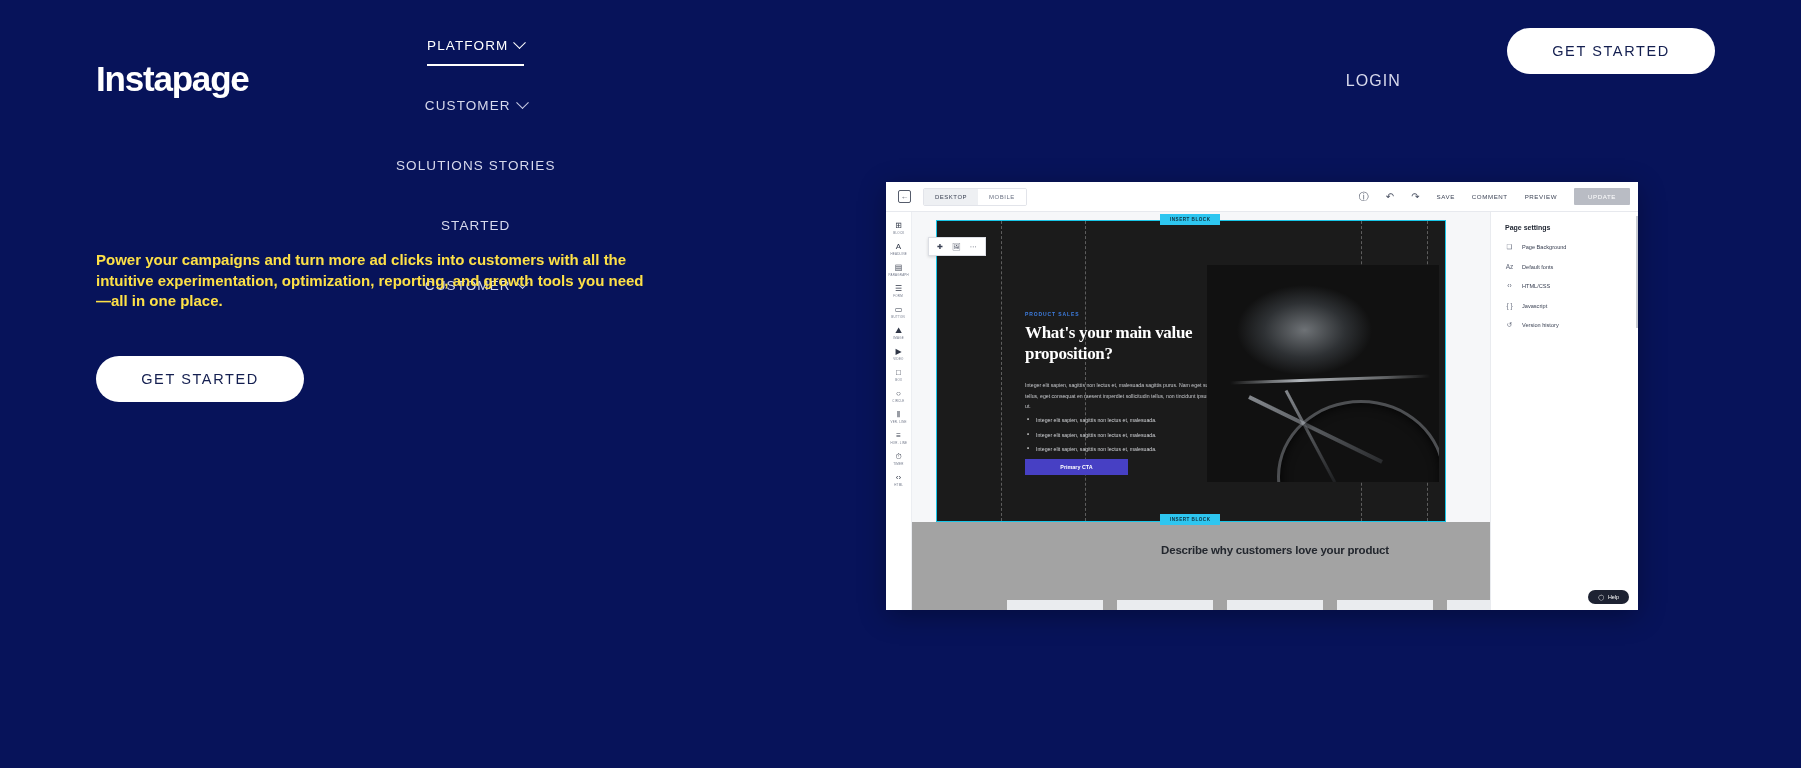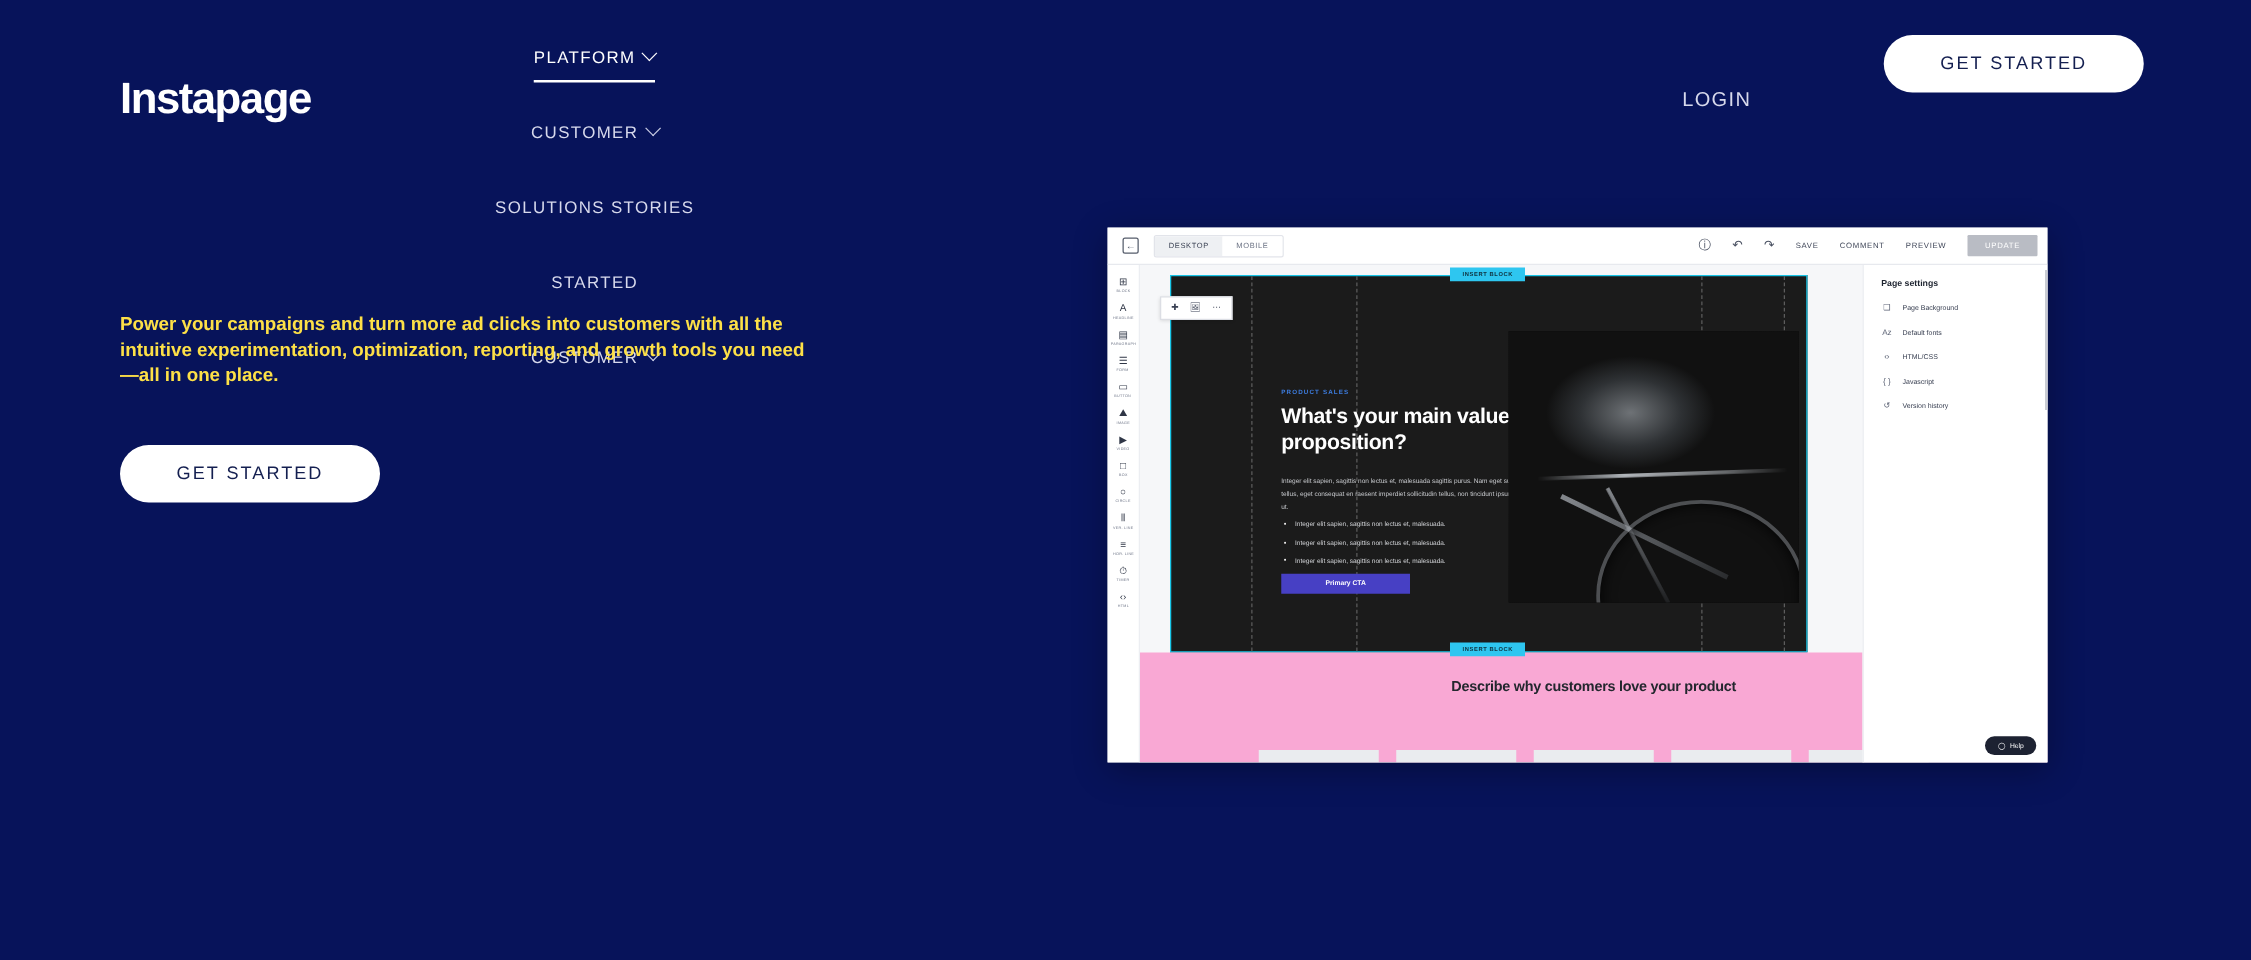--- a/index.html
+++ b/index.html
@@ -164,20 +164,21 @@
   .mt-ico { font-size: 7px; color: #3a4154; cursor: pointer; line-height: 1; }
 
   .eyebrow {
     position: absolute; left: 88px; top: 90px;
     color: #3d7de0; font-size: 5px; font-weight: 700; letter-spacing: .9px;
   }
   .block-h {
     position: absolute; left: 88px; top: 101px; width: 210px;
     color: #ffffff; font-size: 17px; font-weight: 700; line-height: 1.25;
     letter-spacing: -.3px;
+    font-family: Liberation Serif, serif;
   }
   .block-p {
     position: absolute; left: 88px; top: 159px; width: 205px;
     color: #c7c9cd; font-size: 5.2px; line-height: 2.05;
   }
   .block-ul {
     position: absolute; left: 90px; top: 196px; width: 205px;
     list-style: none;
   }
   .block-ul li {
@@ -218,21 +219,21 @@
     transform: rotate(26deg); transform-origin: left center; filter: blur(.3px);
   }
   .bike-frame2 {
     position:absolute; left:34%; top:57%; width:45%; height:3px;
     background: linear-gradient(90deg, rgba(180,185,192,.7), rgba(70,75,82,.25));
     transform: rotate(62deg); transform-origin: left center; filter: blur(.3px);
   }
 
   .bottom-band {
     position: absolute; left: 0; right: 0; bottom: 0; height: 88px;
-    background: #f9a8d4;
+    background: #a3a3a3;
   }
   .band-title {
     position: absolute; left: 0; right: 0; top: 22px; text-align: center;
     font-size: 11.5px; font-weight: 700; color: #23272e; letter-spacing: -.2px;
   }
   .band-cards { position: absolute; left: 0; right: 0; bottom: 0; height: 10px; display: flex; gap: 14px; justify-content: center; }
   .band-card { width: 96px; background: #eaecef; }
 
   
   .rpanel {

